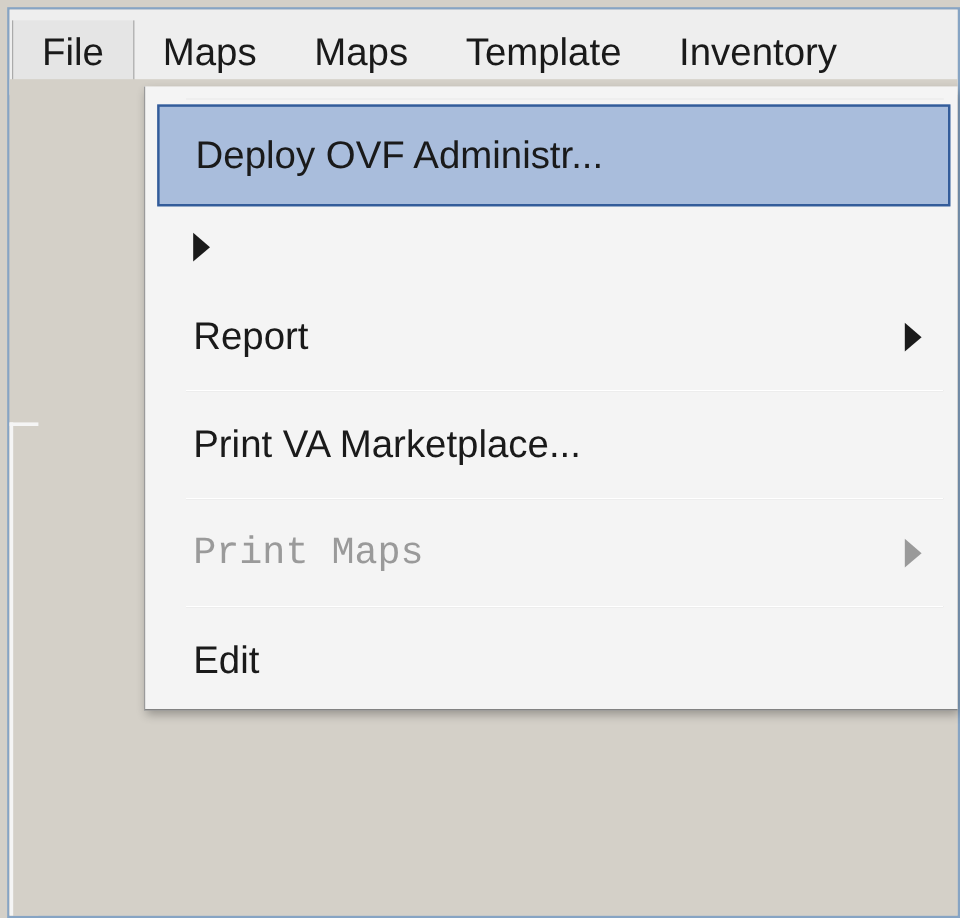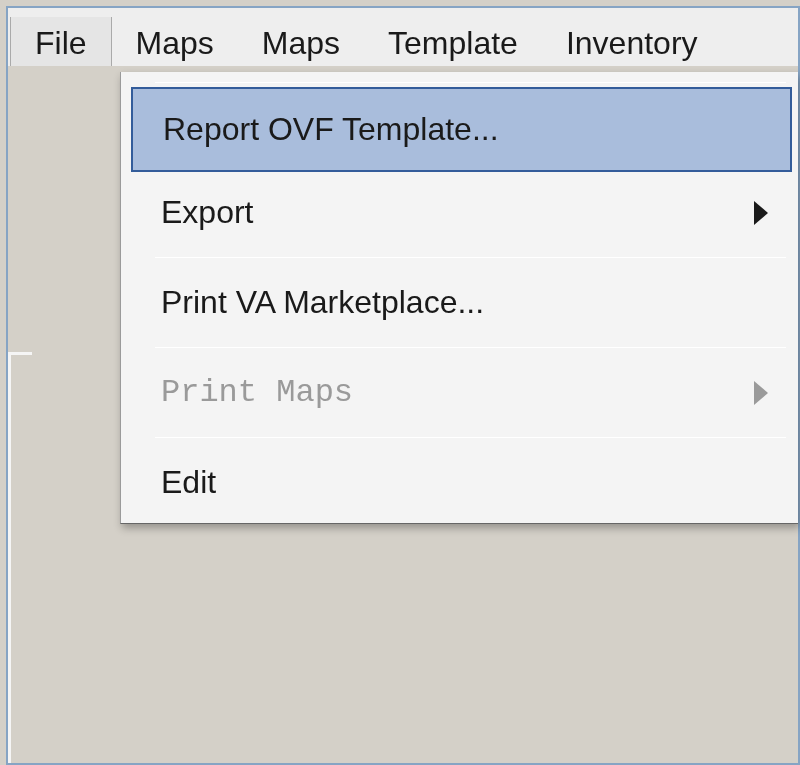--- a/index.html
+++ b/index.html
@@ -126,28 +126,31 @@
   <div class="inner-panel">
     <div class="inner-panel-border"></div>
   </div>
 
   <div class="dropdown">
 
 
     <div class="menu-separator"></div>
 
     <div class="menu-item selected">
-      <span>Report OVF Template...</span>
+      <span>Deploy OVF Administr...</span>
     </div>
 
     <div class="menu-item">
-      <span>Export</span>
       <span class="submenu-arrow"></span>
     </div>
 
+    <div class="menu-item">
+      <span>Report</span>
+      <span class="submenu-arrow"></span>
+    </div>
 
     <div class="menu-separator"></div>
 
     <div class="menu-item">
       <span>Print VA Marketplace...</span>
     </div>
 
     <div class="menu-separator"></div>
 
     <div class="menu-item disabled">

